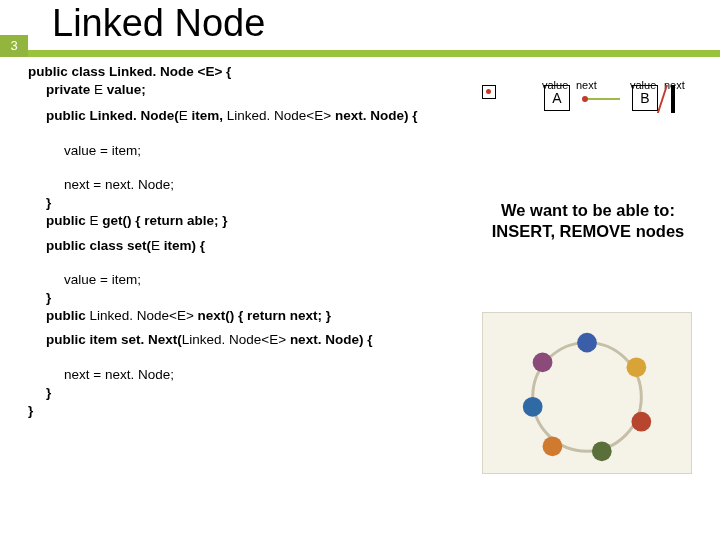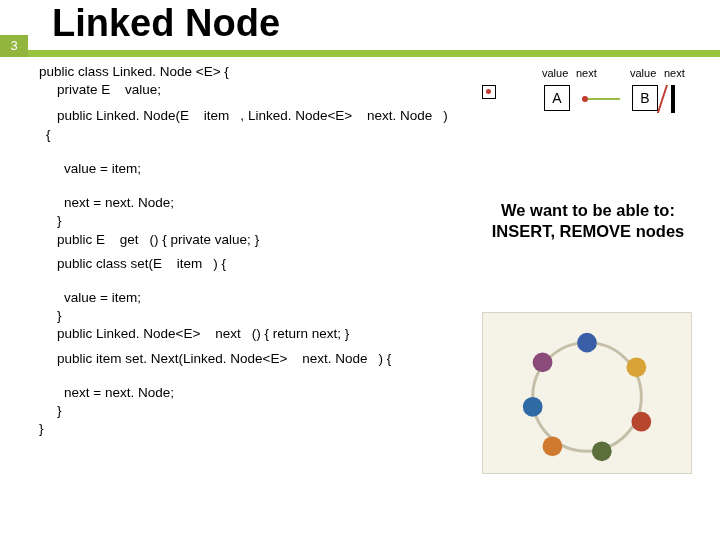--- a/index.html
+++ b/index.html
@@ -22,21 +22,21 @@
     font-size: 13px;
     text-align: center;
     line-height: 22px;
   }
   .title {
     position: absolute;
     top: 2px;
     left: 52px;
     font-size: 38px;
     color: #000;
-    font-weight: 700;
+    font-weight: 400;
   }
   .green-bar {
     position: absolute;
     top: 50px;
     left: 28px;
     right: 0;
     height: 7px;
     background: #99c23d;
   }
   .content {
@@ -44,21 +44,21 @@
     top: 63px;
     left: 28px;
     width: 420px;
     font-size: 13.5px;
     line-height: 1.35;
     color: #000;
   }
   .content .l0 { padding-left: 0; }
   .content .l1 { padding-left: 18px; }
   .content .l2 { padding-left: 36px; margin-top: 16px; }
-  .content b { font-weight: 400; margin-left: 11px; }
+  .content b { font-weight: 700; }
   .diagram {
     position: absolute;
     top: 63px;
     right: 12px;
     width: 240px;
     height: 70px;
   }
   .single-box {
     position: absolute;
     left: 14px;
@@ -81,21 +81,21 @@
   .nodeA { left: 76px; }
   .nodeB { left: 164px; }
   .node .labels {
     position: absolute;
     top: 0;
     left: -2px;
     font-size: 11px;
     white-space: nowrap;
     color: #000;
   }
-  .node .labels .val { display: inline-block; width: 30px; }
+  .node .labels .val { display: inline-block; width: 30px; margin-top: 12px; }
   .node .labels .nxt { display: inline-block; width: 24px; margin-left: 4px; }
   .node .box {
     position: absolute;
     top: 18px;
     left: 0;
     width: 26px;
     height: 26px;
     border: 1.5px solid #000;
     text-align: center;
     line-height: 24px;
@@ -184,21 +184,21 @@
   <div class="l1">
     <b>private </b><span>E </span><b>value;</b>
   </div>
   <div class="l1" style="margin-top:8px;">
     <b>public Linked. Node(</b><span>E </span><b>item</b><b>, </b><span>Linked. Node&lt;E&gt; </span><b>next. Node</b><b>) {</b>
   </div>
   <div class="l2">value = item;</div>
   <div class="l2">next = next. Node;</div>
   <div class="l1"><b>}</b></div>
   <div class="l1">
-    <b>public </b><span>E </span><b>get</b><b>() { private value; }</b>
+    <b>public </b><span>E </span><b>get</b><b>() { return able; }</b>
   </div>
   <div class="l1" style="margin-top:6px;">
     <b>public class set(</b><span>E </span><b>item</b><b>) {</b>
   </div>
   <div class="l2">value = item;</div>
   <div class="l1"><b>}</b></div>
   <div class="l1">
     <b>public </b><span>Linked. Node&lt;E&gt; </span><b>next</b><b>() { return next; }</b>
   </div>
   <div class="l1" style="margin-top:6px;">

